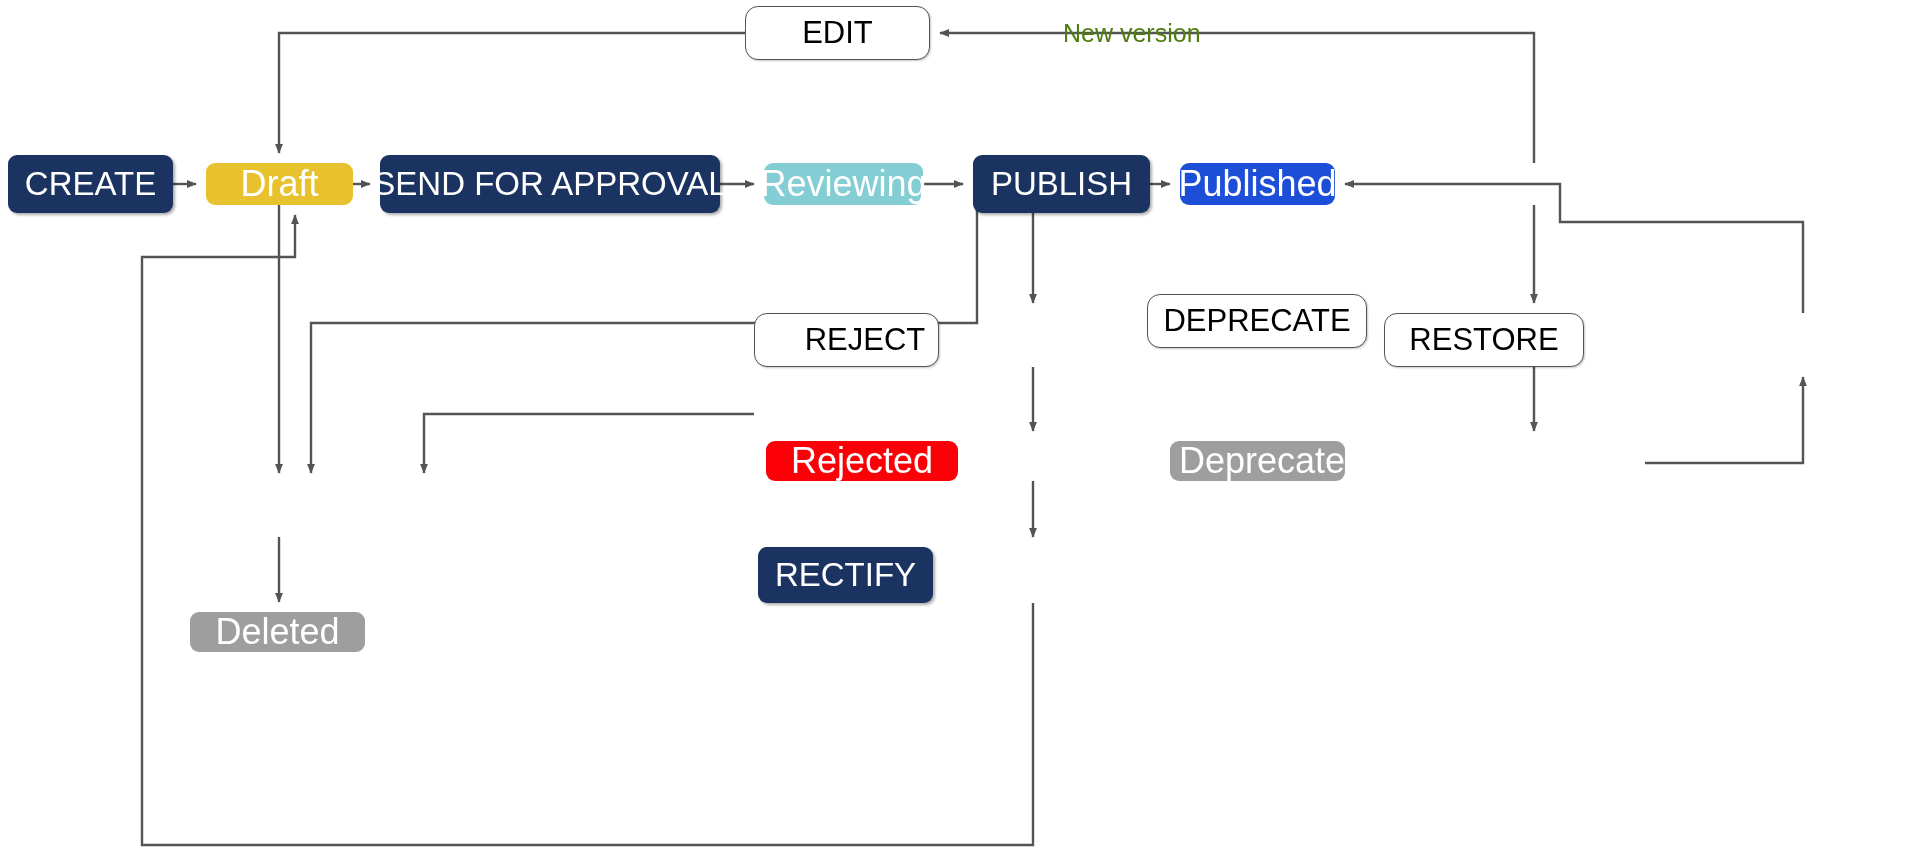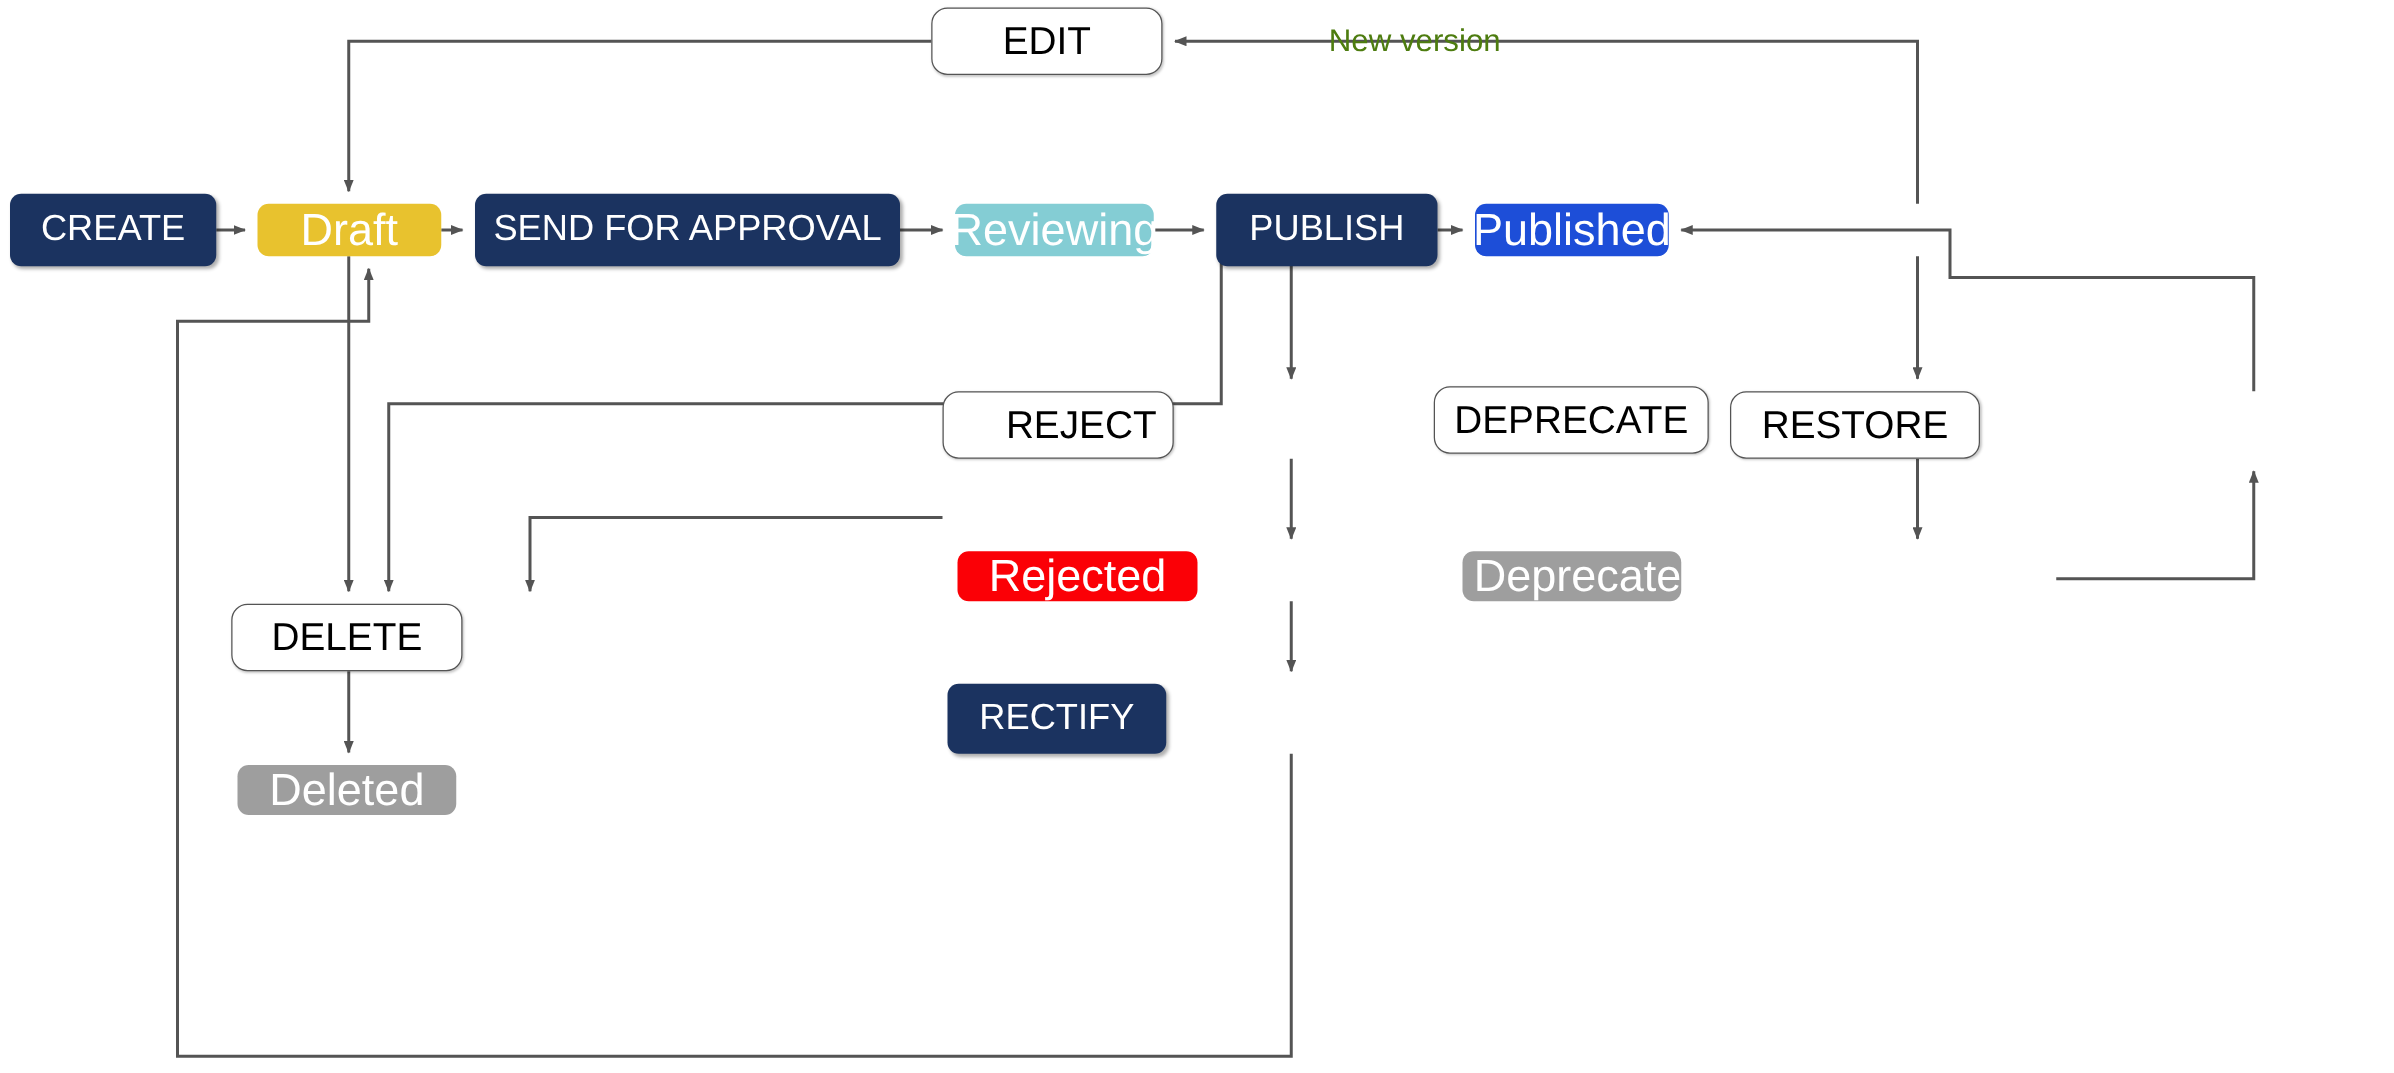--- a/index.html
+++ b/index.html
@@ -37,21 +37,21 @@
     text-align: center;
     line-height: 1.1;
     white-space: nowrap;
     user-select: none;
   }
   
   .node.action {
     background: #1b3360;
     color: #ffffff;
     border-radius: 9px;
-    font-size: 29px;
+    font-size: 33px;
     box-shadow: 2px 2px 3px rgba(0,0,0,0.32);
   }
   
   .node.plain {
     background: #ffffff;
     color: #000000;
     border: 1.6px solid #545454;
     border-radius: 13px;
     font-size: 31px;
     box-shadow: 1px 1px 2px rgba(0,0,0,0.22);
@@ -163,29 +163,26 @@
   </div>
 
   <div class="node state reject" style="left:766px; top:441px; width:192px; height:40px;">
     <span>Rejected</span>
   </div>
 
   <div class="node action" style="left:758px; top:547px; width:175px; height:56px;">
     <span>RECTIFY</span>
   </div>
 
-  <div class="node plain" style="left:185px; top:483px; width:185px; height:54px;">
-    <span>DELETE</span>
-  </div>
 
   <div class="node state grey" style="left:190px; top:612px; width:175px; height:40px;">
     <span>Deleted</span>
   </div>
 
-  <div class="node plain" style="left:1147px; top:309px; width:220px; height:54px;">
+  <div class="node plain" style="left:1147px; top:294px; width:220px; height:54px;">
     <span>DEPRECATE</span>
   </div>
 
   <div class="node state grey" style="left:1170px; top:441px; width:175px; height:40px;padding-left:29px;">
     <span>Deprecated</span>
   </div>
 
   <div class="node plain" style="left:1384px; top:313px; width:200px; height:54px;">
     <span>RESTORE</span>
   </div>

